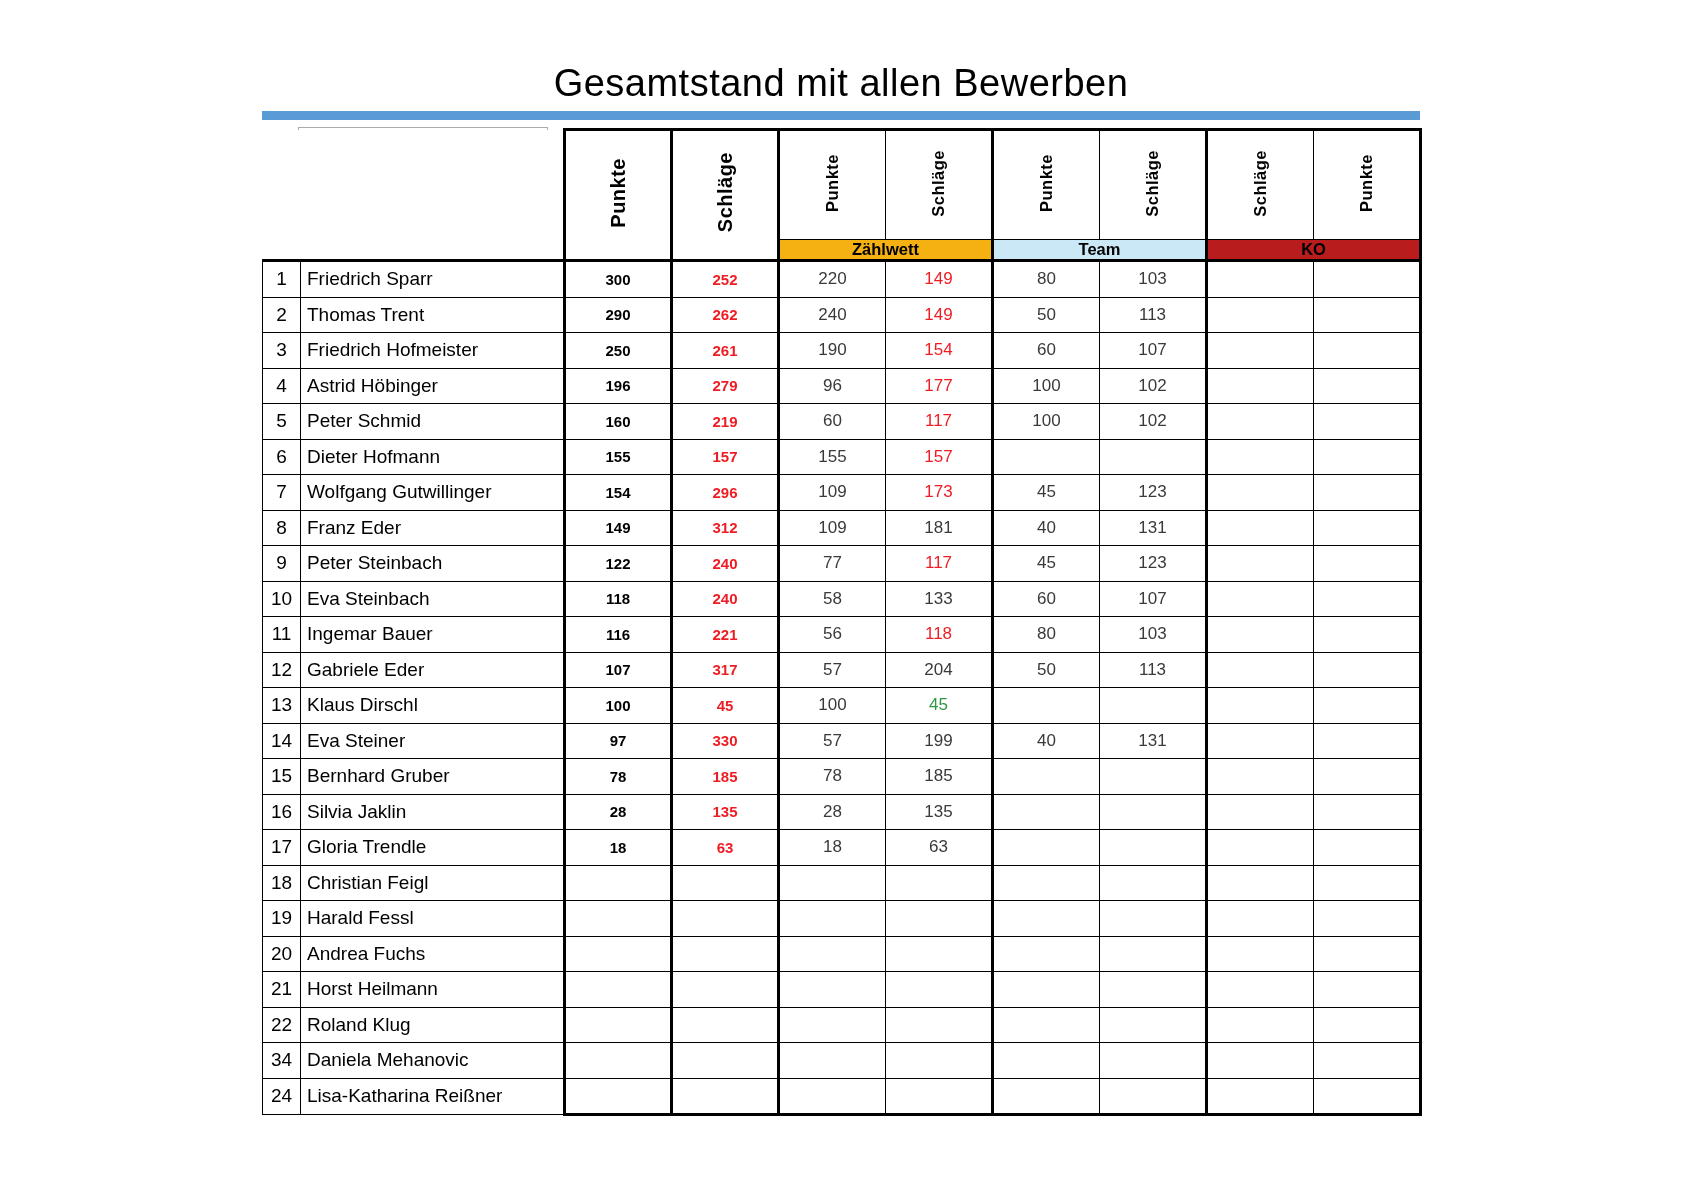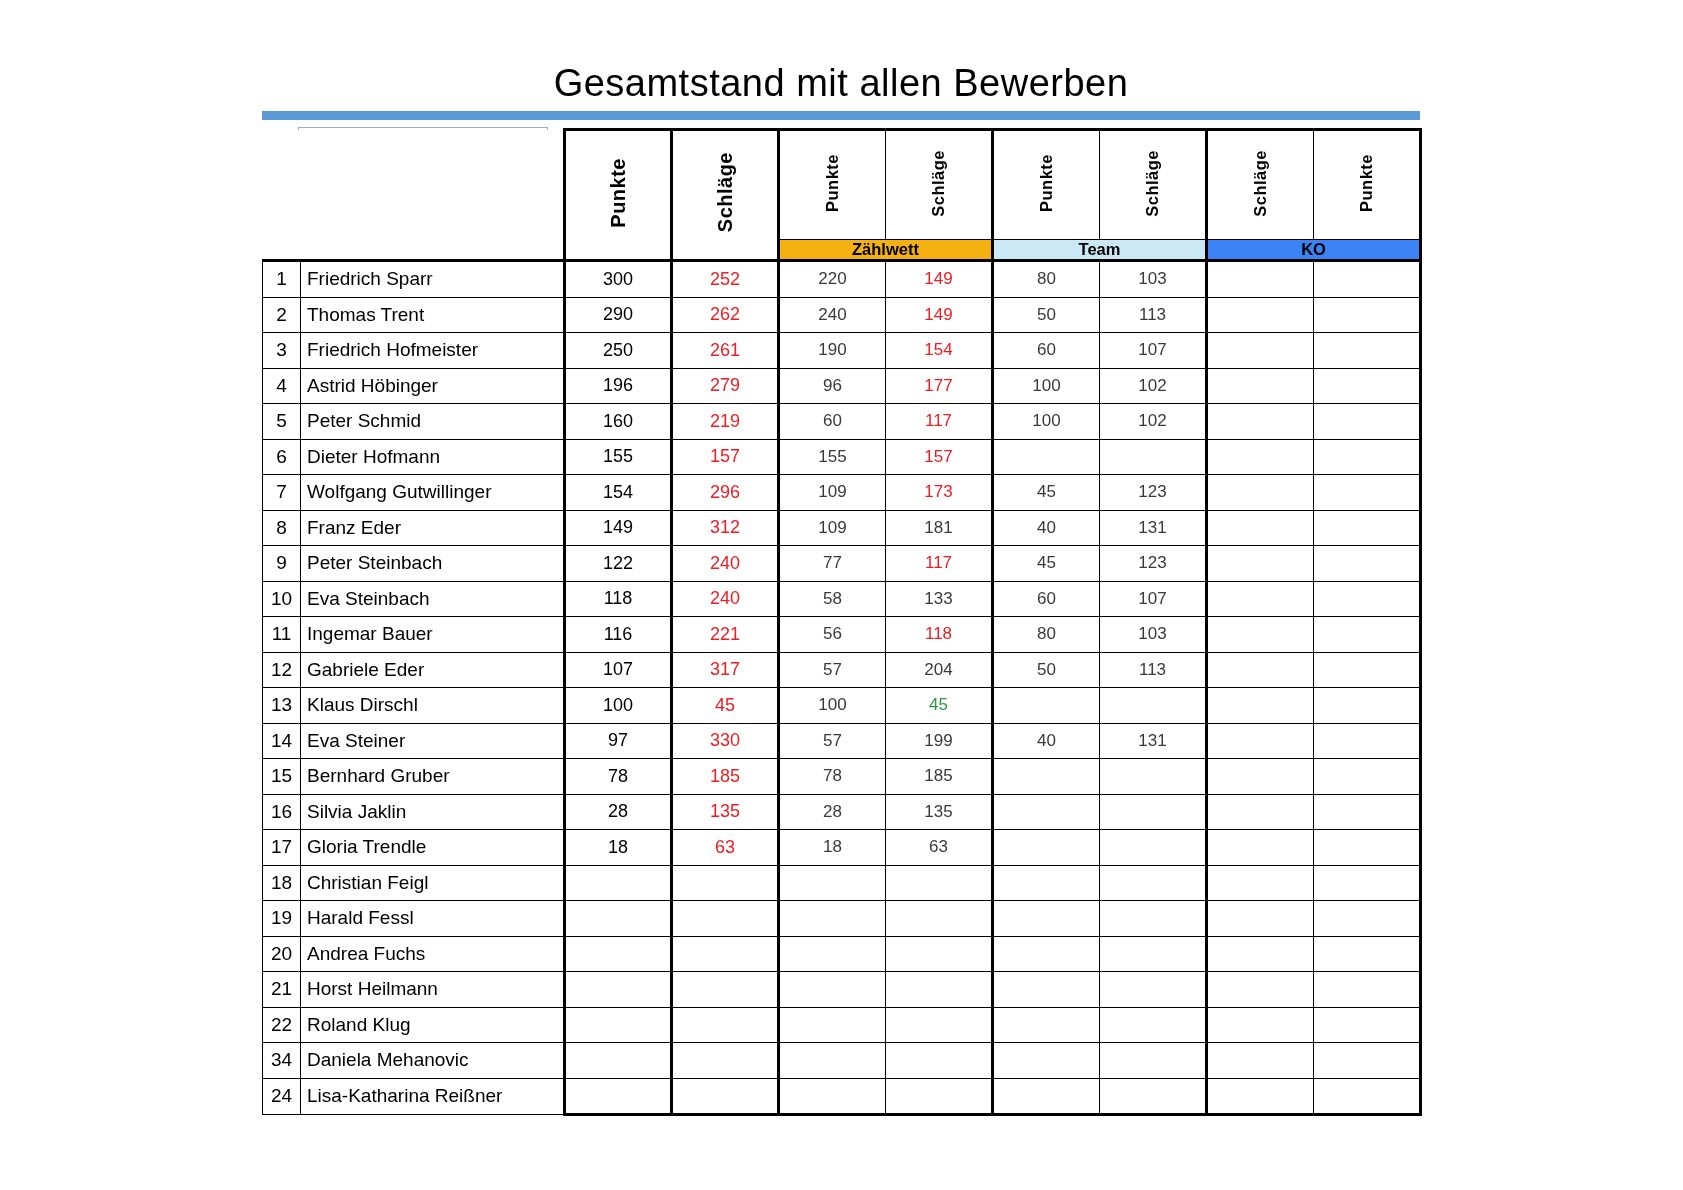--- a/index.html
+++ b/index.html
@@ -47,21 +47,21 @@
   tbody td:nth-child(7){border-right:1.5px solid #000;}
   tbody td:nth-child(8){border-right:3px solid #000;margin-top:40px;}
   tbody td:nth-child(9){border-right:1.5px solid #000;}
   tbody td:nth-child(10){border-right:3px solid #000;}
   tbody tr:first-child td{border-top:3px solid #000;}
   tbody tr:last-child td{border-bottom:3px solid #000;}
   tbody tr:last-child td:nth-child(-n+2){border-bottom:1.5px solid #000;}
 
   td.val{text-align:center;}
   td.val.plain{font-size:17px;color:#3a3a3a;}
-  td.val.bold{font-size:18px;font-weight:400;color:#000;}
+  td.val.bold{font-size:15px;font-weight:700;color:#000;}
   td.val.red{color:var(--red,#ee1d23);}
   td.val.green{color:var(--green,#2e9645);}
 </style>
 </head>
 <body>
 
 <div class="page">
 
   <div class="title">Gesamtstand mit allen Bewerben</div>
 
@@ -93,21 +93,21 @@
         <th class="grp l-thick r-thin"><span class="vtext">Punkte</span></th>
         <th class="grp r-thick"><span class="vtext">Schläge</span></th>
         <th class="grp r-thin"><span class="vtext">Punkte</span></th>
         <th class="grp r-thick"><span class="vtext">Schläge</span></th>
         <th class="grp l-thick r-thin"><span class="vtext">Schläge</span></th>
         <th class="grp r-thick"><span class="vtext">Punkte</span></th>
       </tr>
       <tr class="bands">
         <td class="band" colspan="2" style="background: rgb(245, 176, 17);">Zählwett</td>
         <td class="band" colspan="2" style="background: rgb(203, 232, 247);">Team</td>
-        <td class="band" colspan="2" style="background: #3b82f6;">KO</td>
+        <td class="band" colspan="2" style="background: #b91c1c;">KO</td>
       </tr>
     </thead>
     <tbody>
         <tr>
           <td>1</td>
           <td>Friedrich Sparr</td>
           <td class="val bold">300</td>
           <td class="val bold red">252</td>
           <td class="val plain">220</td>
           <td class="val plain red">149</td>

